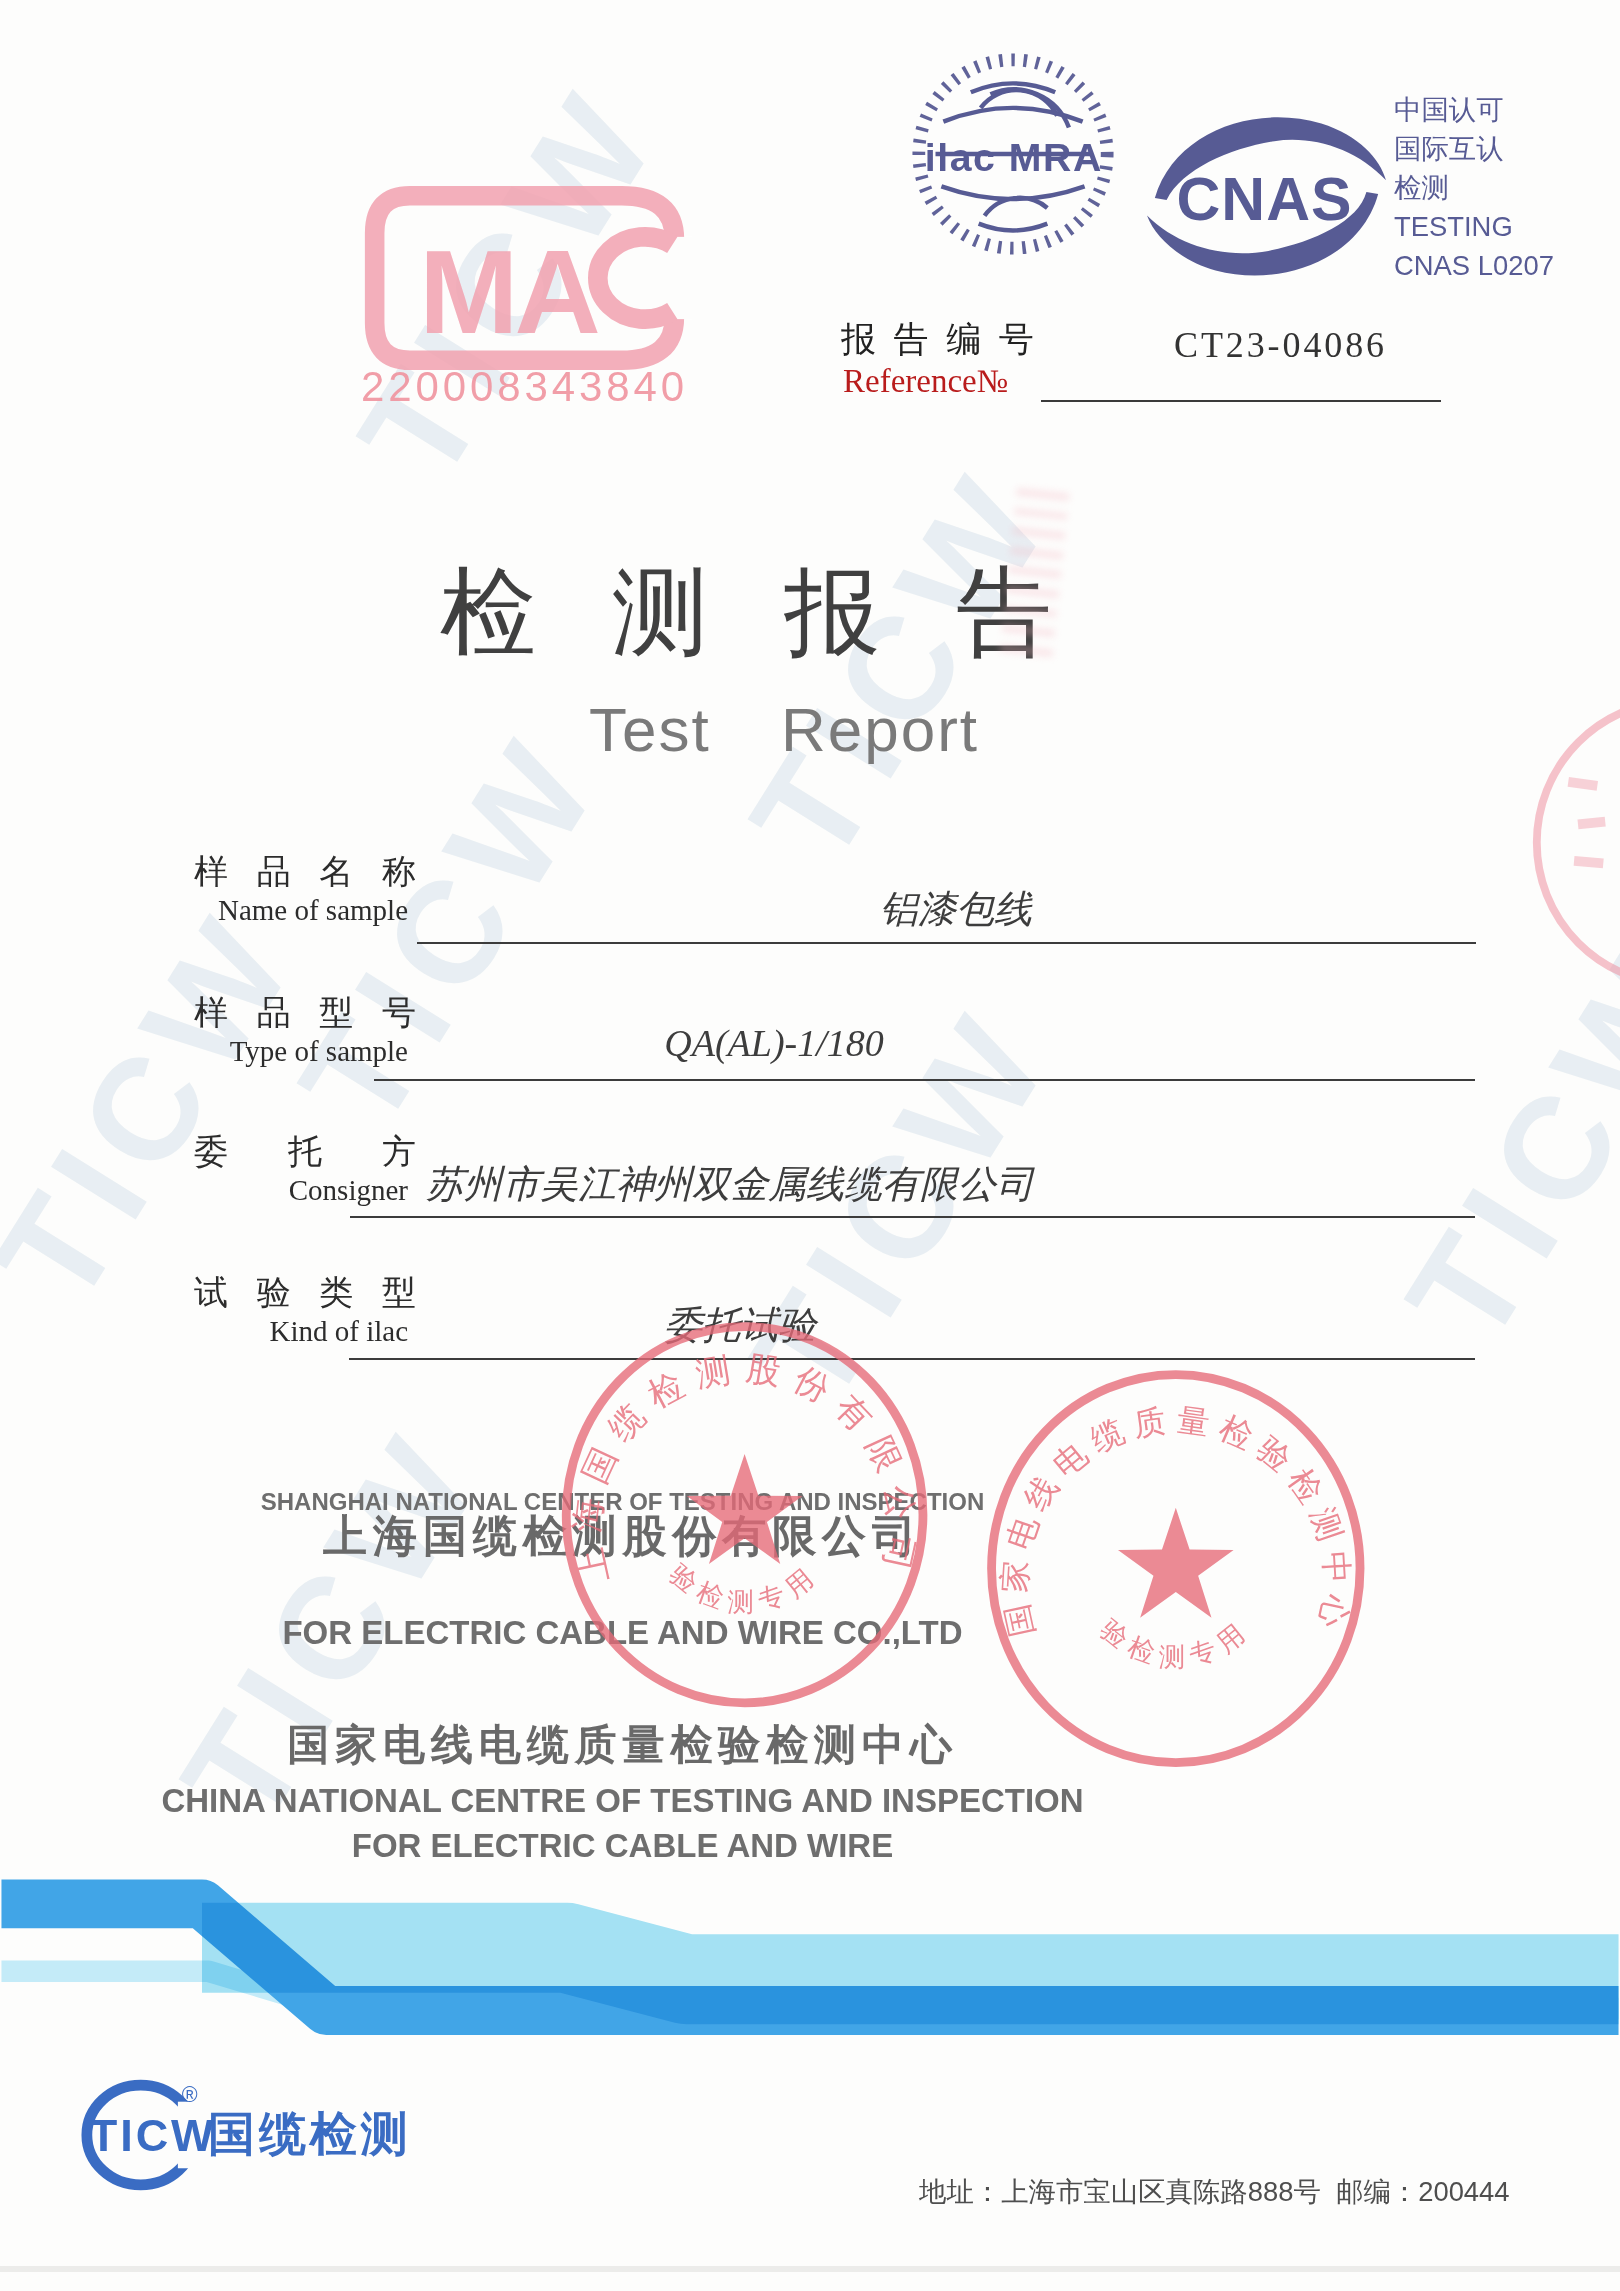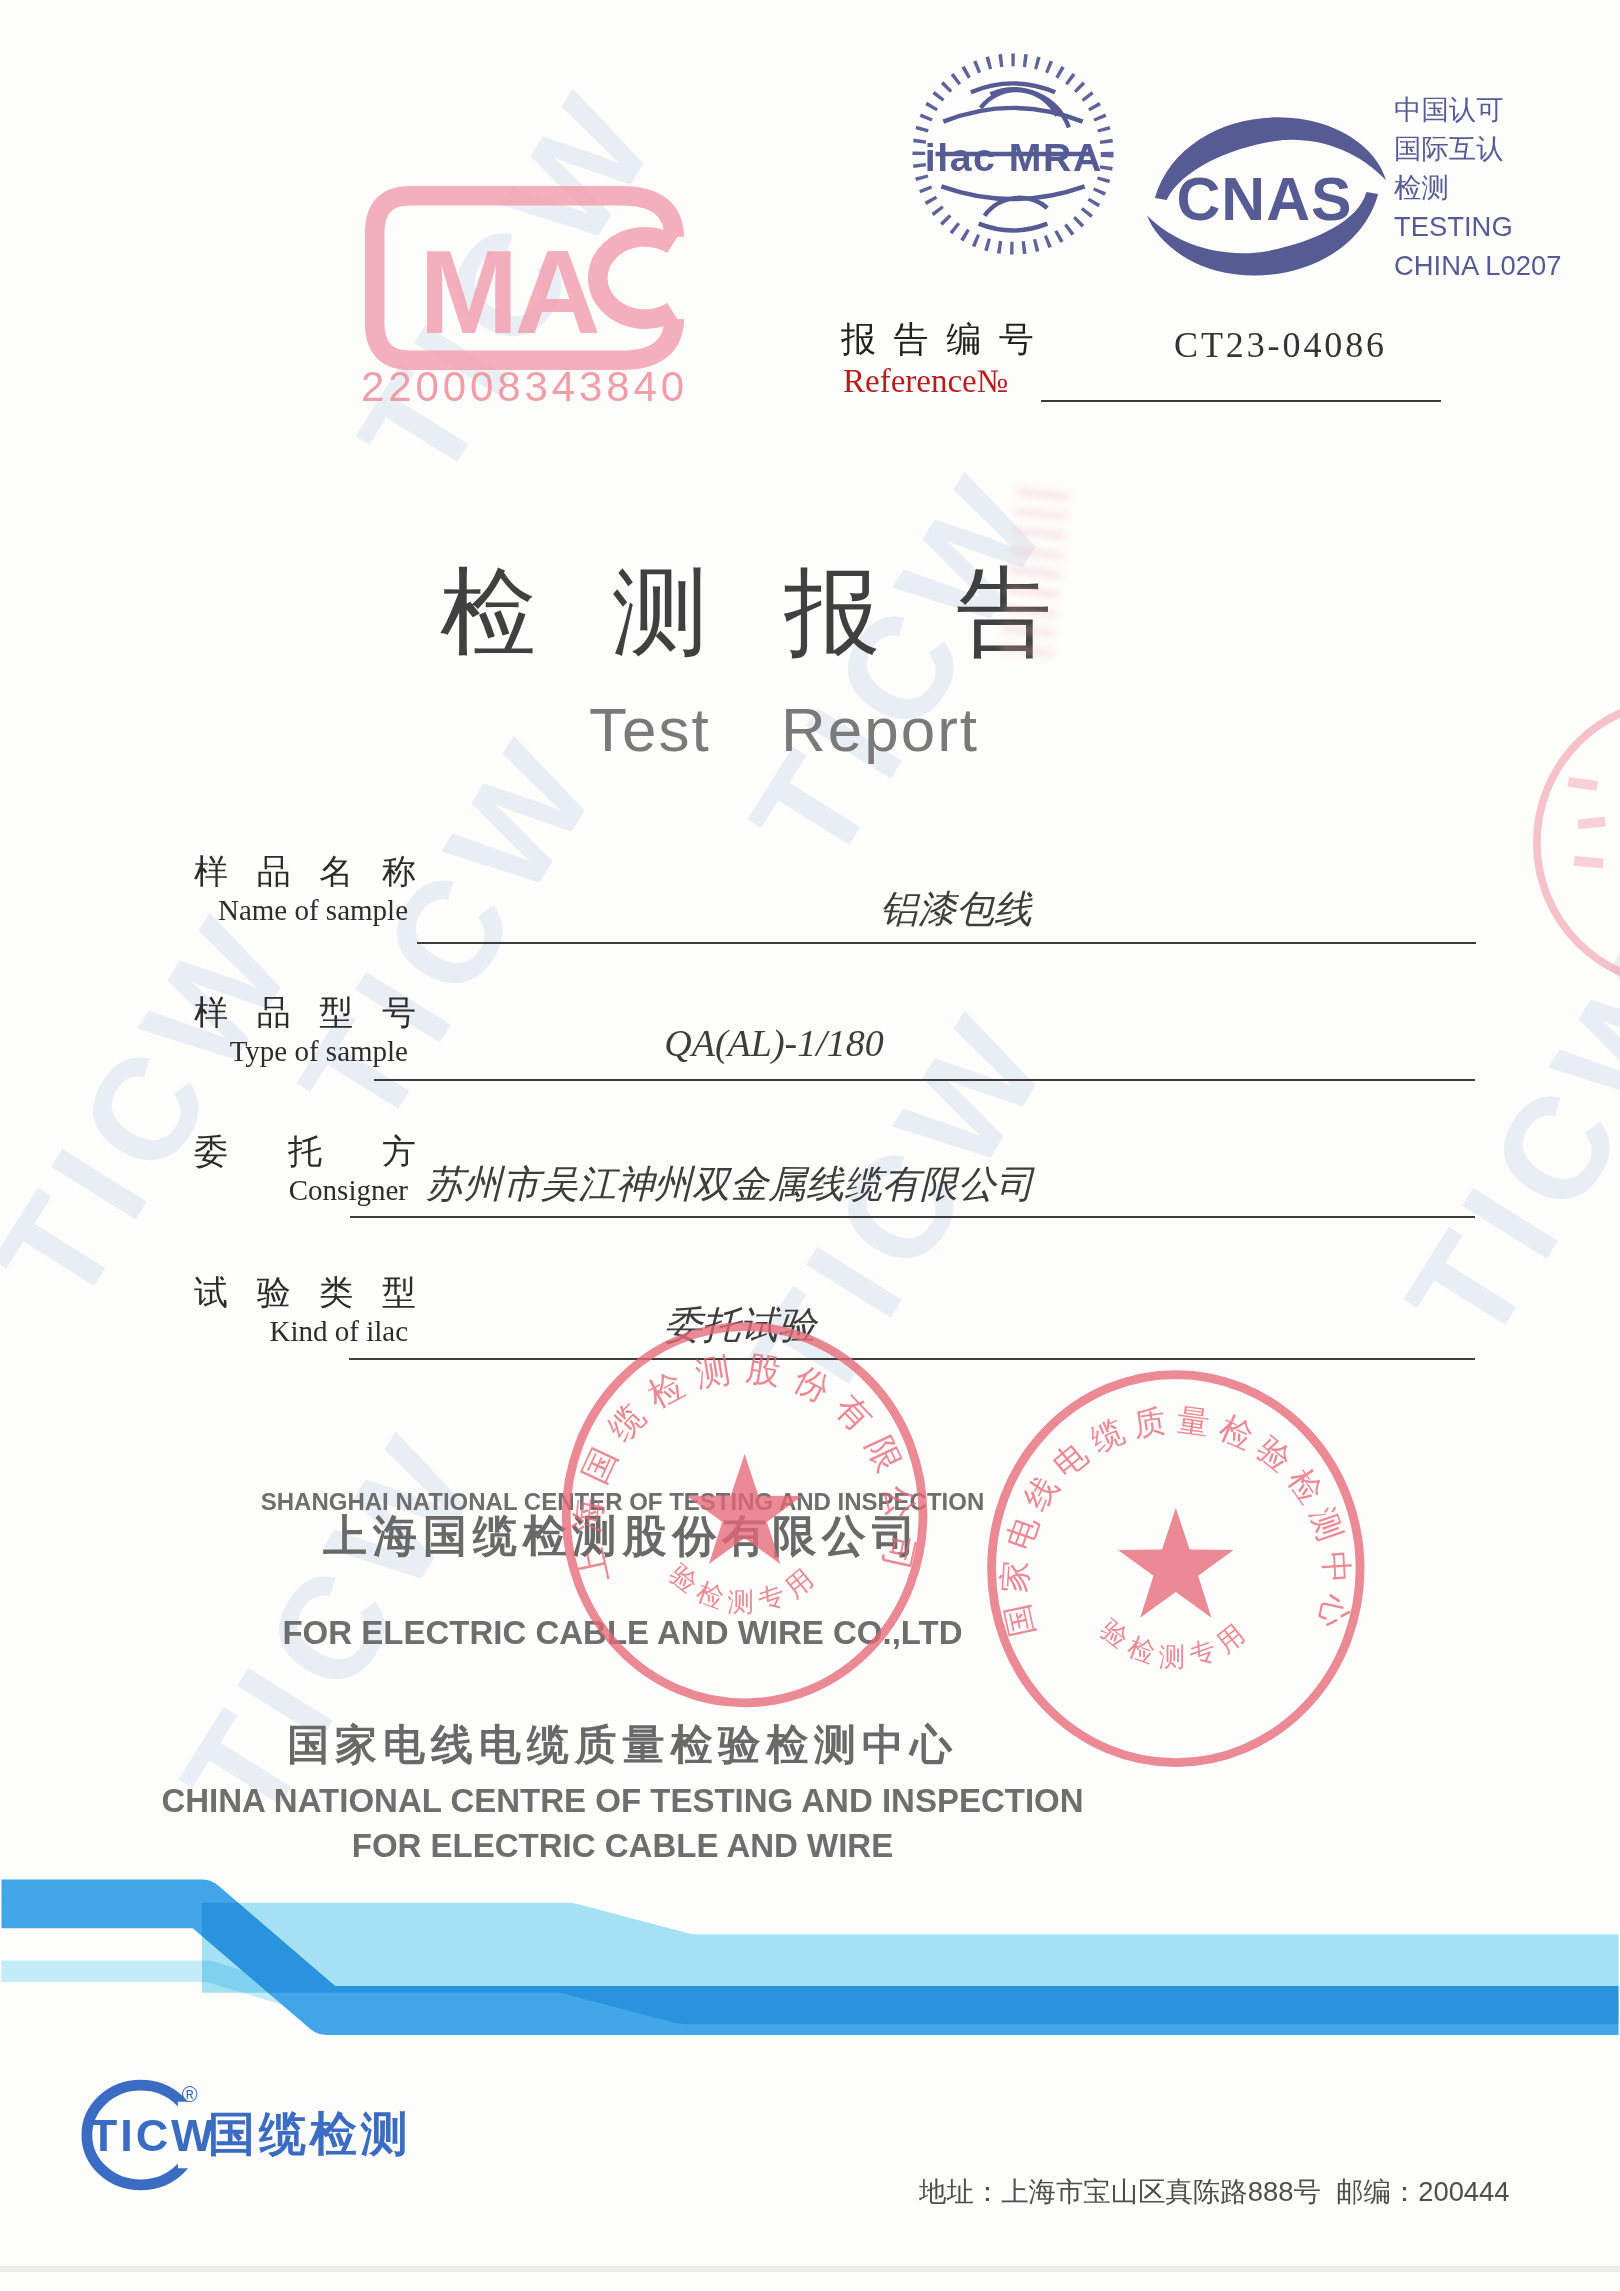--- a/index.html
+++ b/index.html
@@ -106,21 +106,21 @@
     <path d="M16,98 C36,30 118,2 186,22 C224,34 246,58 252,80 C222,48 178,34 138,40 C94,47 44,68 28,100 Z" fill="#575b94"></path>
     <path d="M244,94 C226,160 146,190 78,172 C42,162 16,138 8,116 C40,148 88,160 132,152 C178,143 224,122 232,92 Z" fill="#575b94"></path>
     <text x="128" y="120" text-anchor="middle" font-family="Liberation Sans, sans-serif" font-size="62" font-weight="bold" fill="#575b94" letter-spacing="1">CNAS</text>
   </svg>
 
   <div class="accred">
     <div>中国认可</div>
     <div>国际互认</div>
     <div>检测</div>
     <div>TESTING</div>
-    <div>CHINA L0207</div>
+    <div>CNAS L0207</div>
   </div>
 
   <div class="ref-cn">报告编号</div>
   <div class="ref-en">Reference№</div>
   <div class="ref-val">CT23-04086</div>
   <div class="ref-line"></div>
 
   <div class="title-cn">检测报告</div>
   <div class="title-en">Test Report</div>
 

